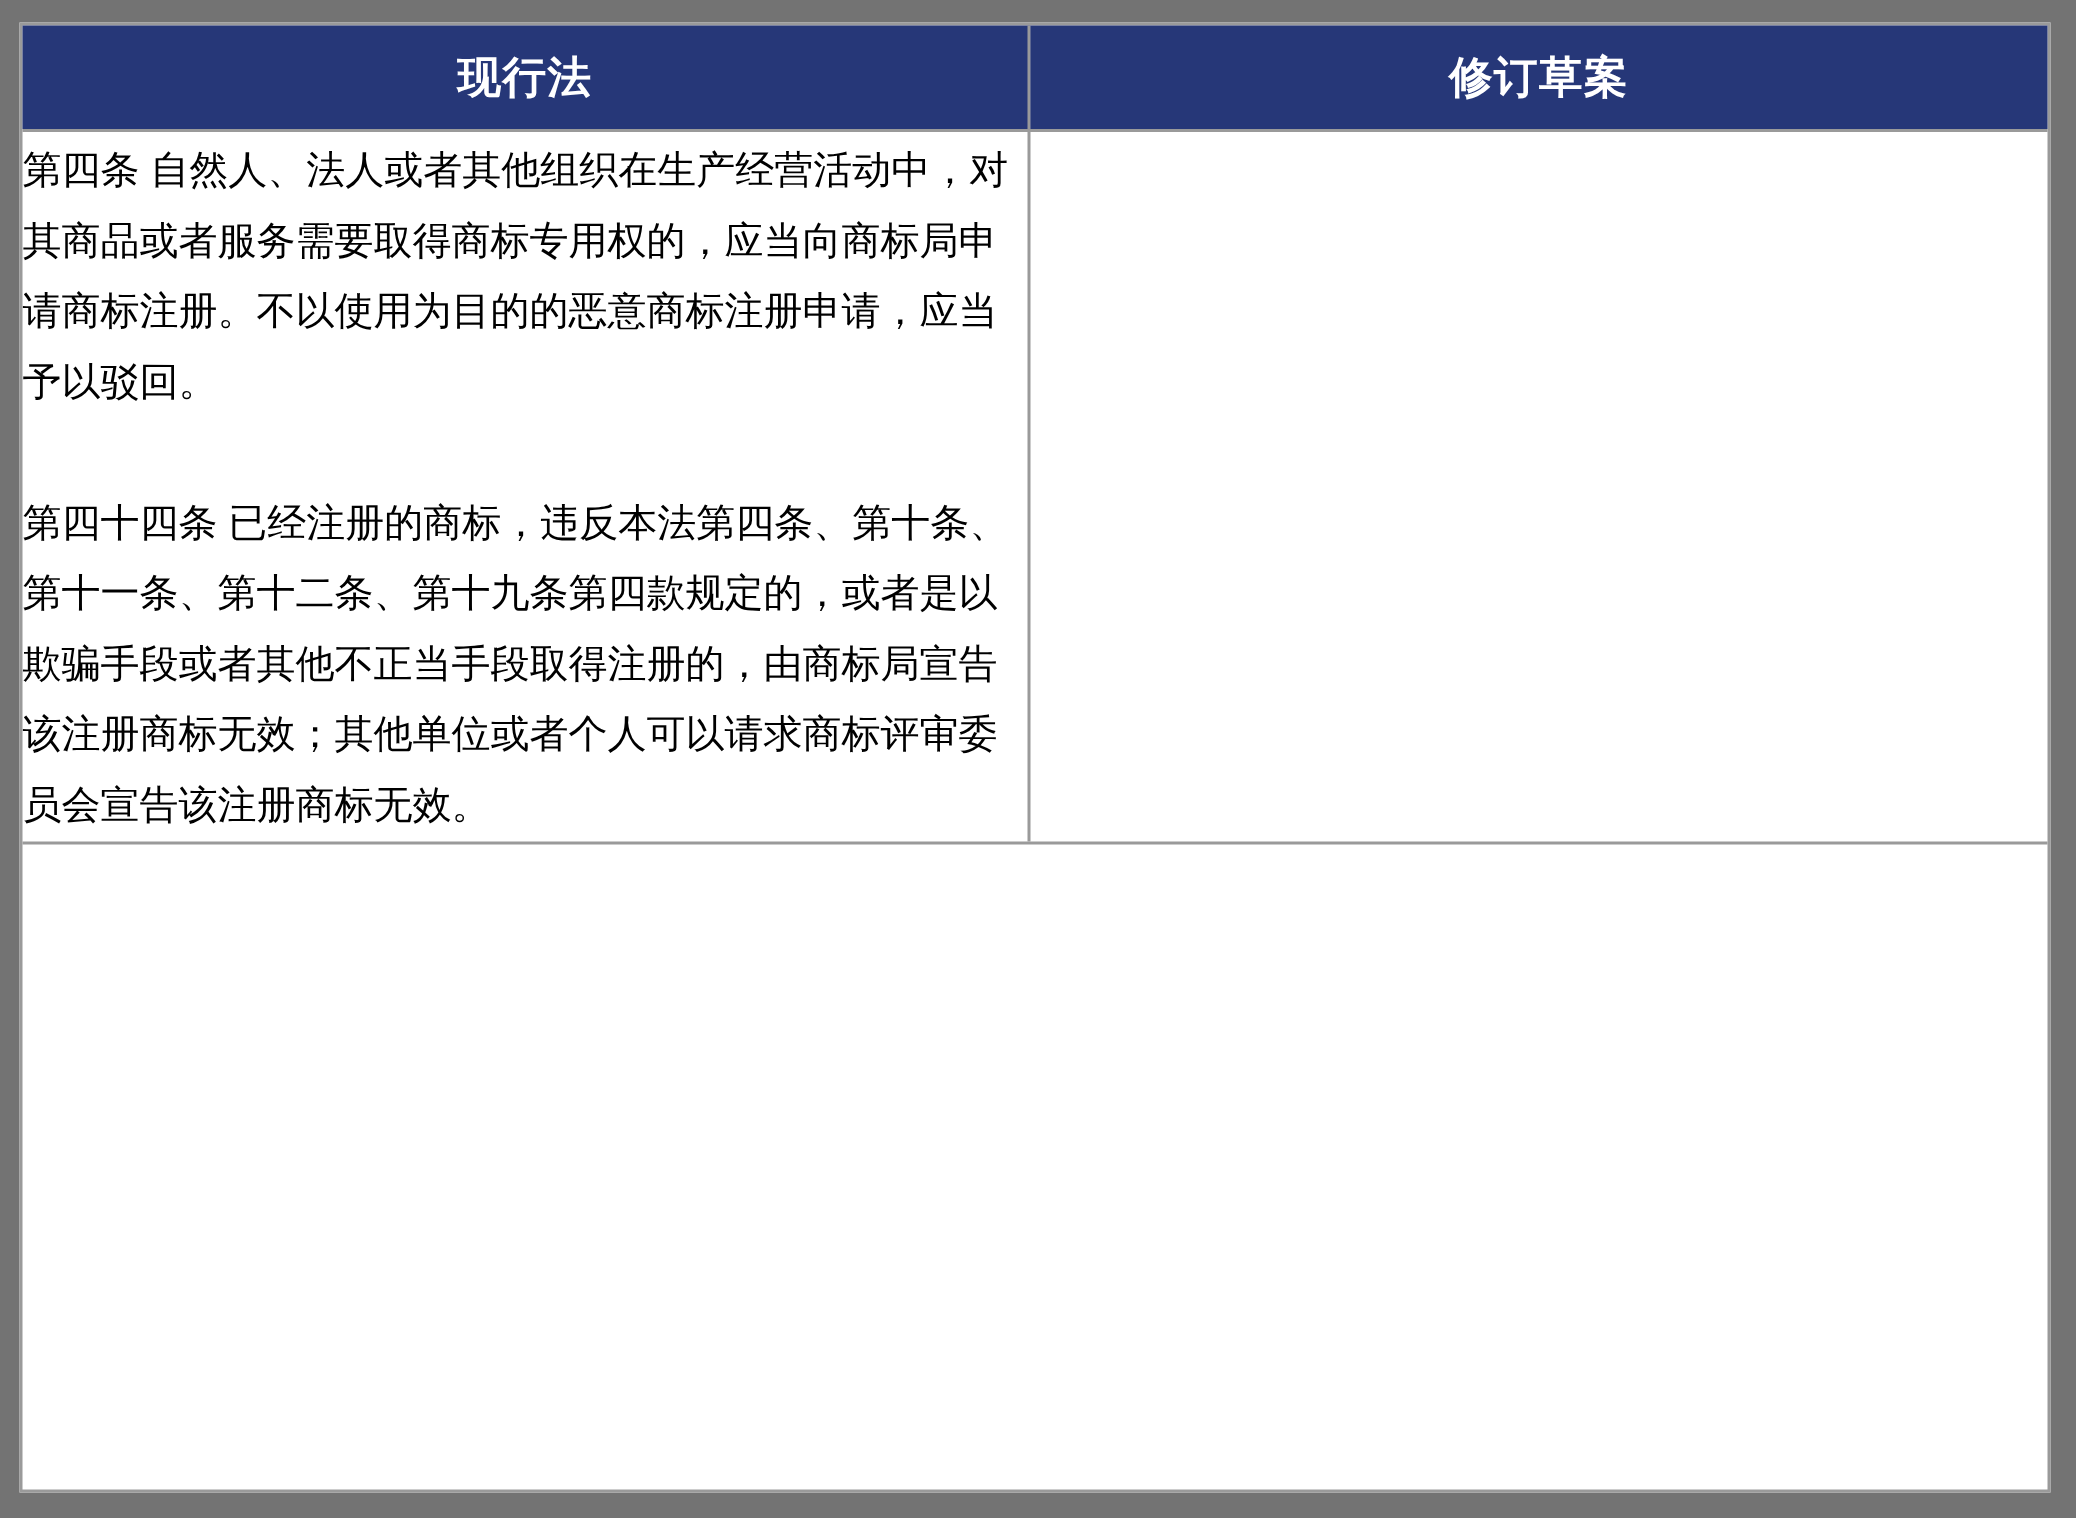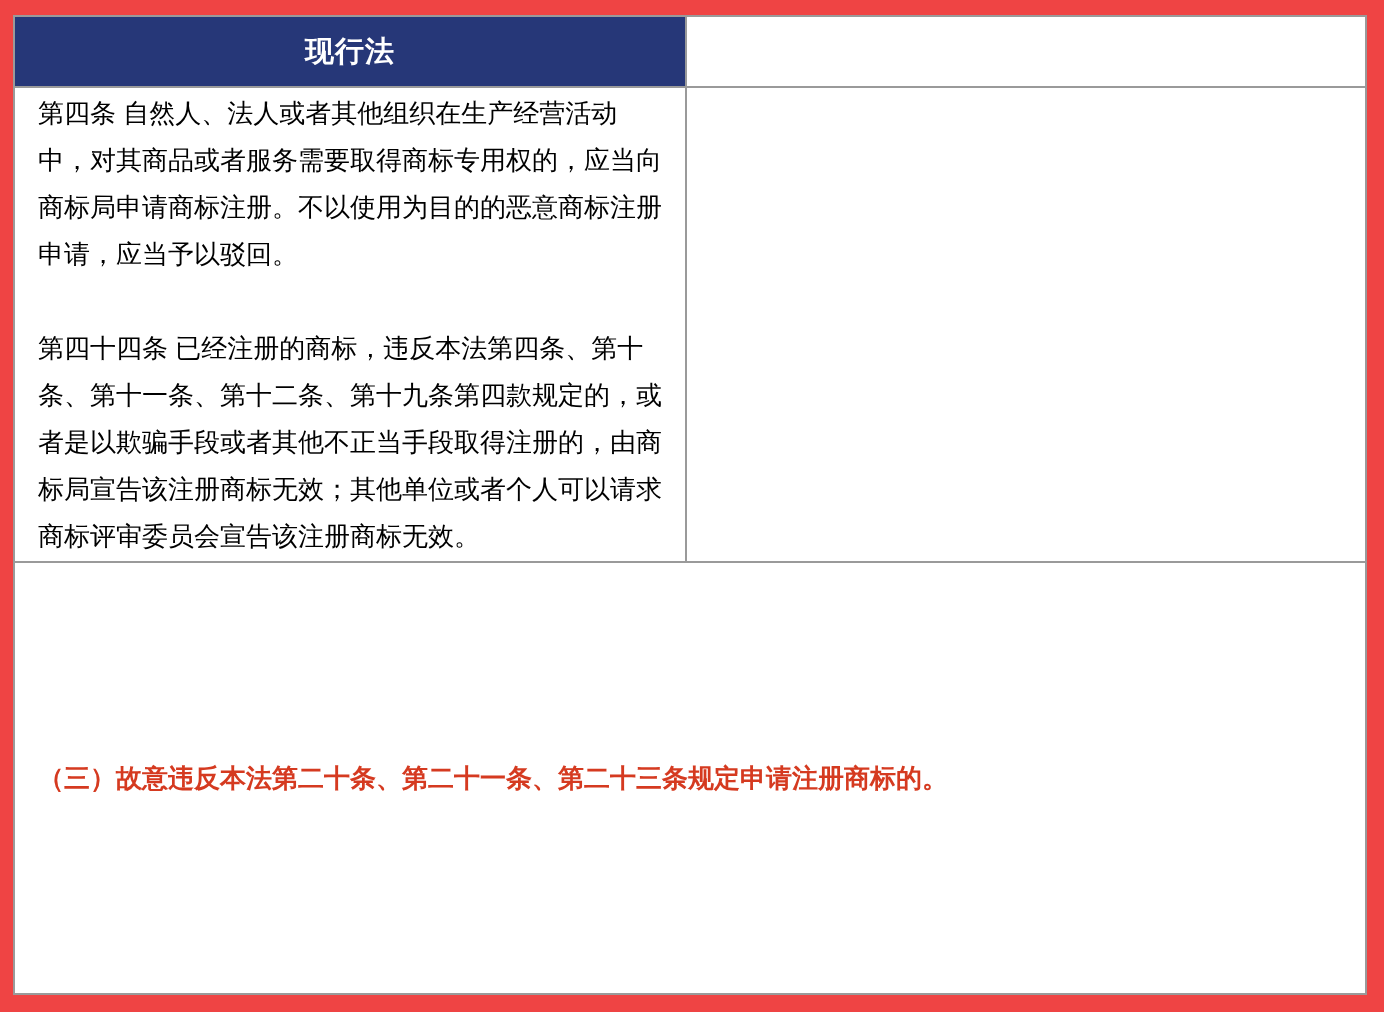--- a/index.html
+++ b/index.html
@@ -7,21 +7,21 @@
     padding: 0;
     background: #ffffff;
     width: 1384px;
     height: 1012px;
     font-family: "Liberation Sans", "DejaVu Sans", sans-serif;
   }
   .page {
     position: relative;
     width: 1384px;
     height: 1012px;
-    background: #ef4444;
+    background: #737373;
     overflow: hidden;
   }
   .tbl {
     position: absolute;
     left: 13px;
     top: 15px;
     width: 1354px;
     height: 980px;
     border: 2px solid var(--border, #9a9a9a);
     display: flex;
@@ -49,21 +49,21 @@
   .col-left  { width: 672px; flex: 0 0 672px; border-right: 2px solid var(--border, #9a9a9a); }
   .col-right { flex: 1 1 auto; }
   .trow {
     display: flex;
     box-sizing: border-box;
   }
   .trow.row1 { flex: 0 0 475px; height: 475px; border-bottom: 2px solid var(--border, #9a9a9a); }
   .trow.row2 { flex: 1 1 auto; }
   .td {
     box-sizing: border-box;
-    padding: 4px 23px;
+    padding: 4px 0;
     font-size: 26px;
     line-height: 47px;
     color: var(--body-text, #000000);
     display: flex;
     flex-direction: column;
     justify-content: center;
     overflow: hidden;
     text-align: left;
   }
   .td p { margin: 0; }
@@ -74,29 +74,29 @@
   }
 </style>
 </head>
 <body>
 
 <div class="page">
   <div class="tbl">
 
     <div class="thead">
       <div class="th col-left">现行法</div>
+      <div class="th col-right">修订草案</div>
     </div>
 
     <div class="trow row1">
       <div class="td spaced col-left">
           <p><span>第四条 自然人、法人或者其他组织在生产经营活动中，对其商品或者服务需要取得商标专用权的，应当向商标局申请商标注册。不以使用为目的的恶意商标注册申请，应当予以驳回。</span></p>
           <p><span>第四十四条 已经注册的商标，违反本法第四条、第十条、第十一条、第十二条、第十九条第四款规定的，或者是以欺骗手段或者其他不正当手段取得注册的，由商标局宣告该注册商标无效；其他单位或者个人可以请求商标评审委员会宣告该注册商标无效。</span></p>
         </div>
     </div>
 
     <div class="trow row2">
       <div class="td col-right">
-          <p><span class="red">（三）故意违反本法第二十条、第二十一条、第二十三条规定申请注册商标的。</span></p>
         </div>
     </div>
 
   </div>
 </div>
 
 </body></html>

